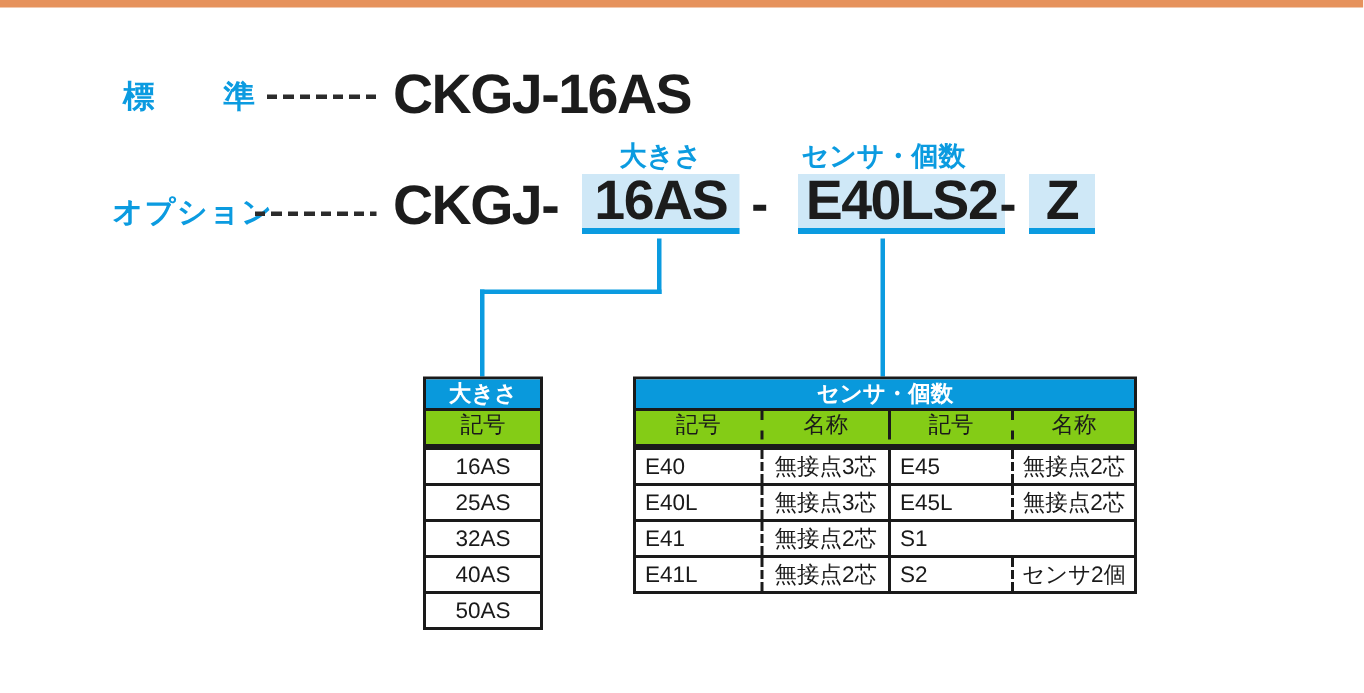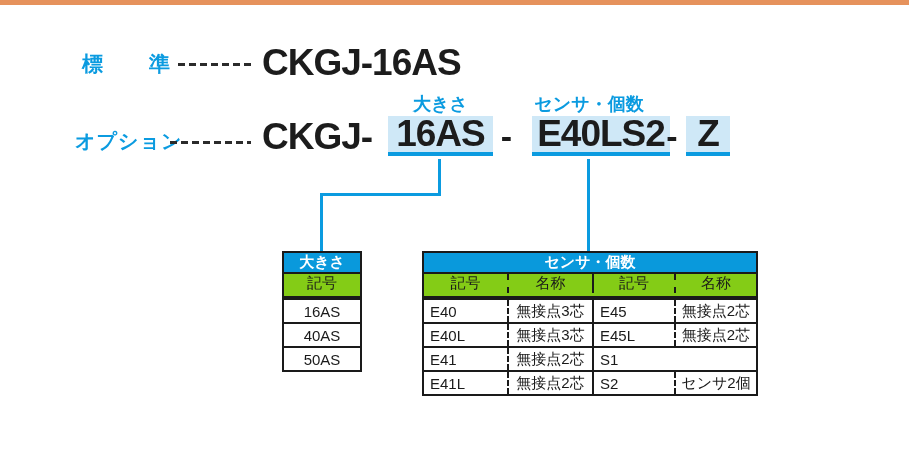--- a/index.html
+++ b/index.html
@@ -137,20 +137,26 @@
 
   <div class="dtable t-size">
     <div class="t-head">大きさ</div>
     <div class="t-sub">
         <div class="cell">記号</div>
       </div>
     <div class="t-row">
         <div class="cell">16AS</div>
       </div>
     <div class="t-row">
+        <div class="cell">25AS</div>
+      </div>
+    <div class="t-row">
+        <div class="cell">32AS</div>
+      </div>
+    <div class="t-row">
         <div class="cell">40AS</div>
       </div>
     <div class="t-row">
         <div class="cell">50AS</div>
       </div>
   </div>
 
   <div class="dtable t-sensor">
     <div class="t-head">センサ・個数</div>
     <div class="t-sub">

